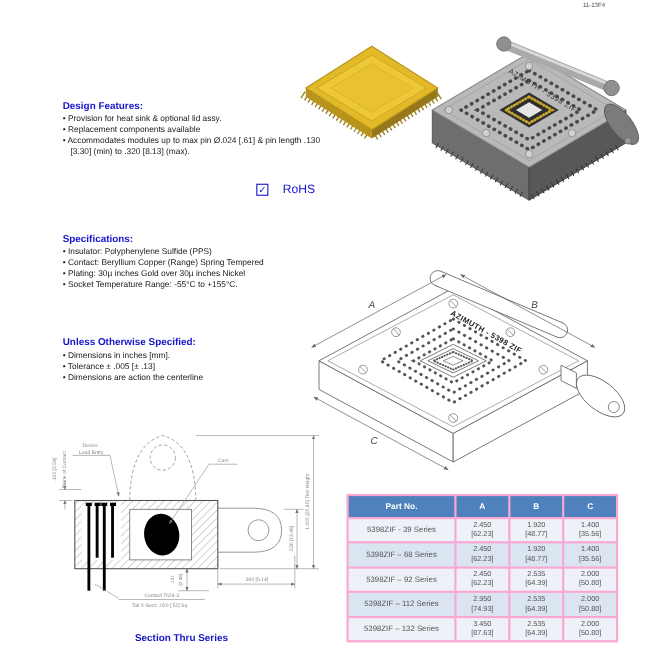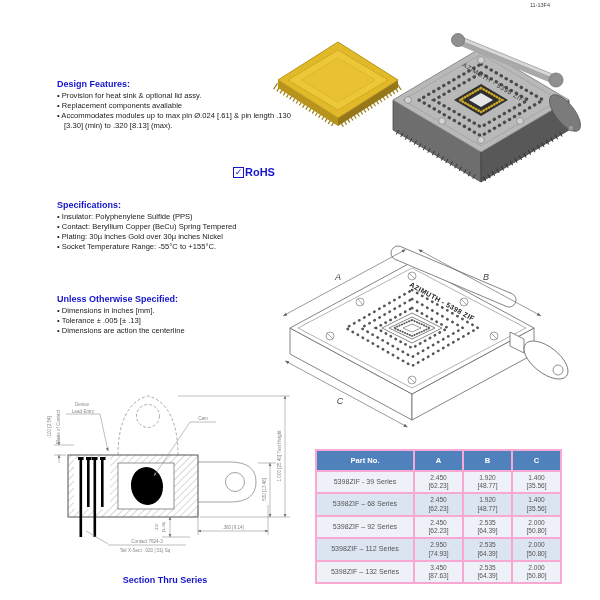--- a/index.html
+++ b/index.html
@@ -1,31 +1,31 @@
 <!DOCTYPE html>
 <html><head>
 <meta charset="utf-8">
 <style>
   html,body{margin:0;padding:0;background:#fff;}
   #page{position:relative;width:600px;height:600px;background:#fff;overflow:hidden;
         font-family:"Liberation Sans","DejaVu Sans",sans-serif;color:#222;}
   .abs{position:absolute;}
   .doc-code{left:470px;top:2px;width:80px;text-align:right;font-size:5.5px;color:#444;}
   .blk{width:235px;}
-  .blk h3{margin:4px 0 2px 0;font-size:9px;font-weight:bold;color:#1414cc;}
+  .blk h3{margin:16px 0 2px 0;font-size:9px;font-weight:bold;color:#1414cc;}
   .blk ul{margin:0;padding:0;list-style:none;}
   .blk li{font-size:7.6px;line-height:1.32;color:#1a1a1a;padding-left:7px;text-indent:-7px;}
   .blk li::before{content:"• ";}
   #design{left:57px;top:75px;}
   #specs{left:57px;top:196px;}
   #tol{left:57px;top:290px;}
   #rohs{left:233px;top:166px;display:flex;align-items:center;gap:1px;}
   #rohs .box{width:9px;height:9px;border:1.6px solid #1414cc;color:#1414cc;font-size:9px;
              line-height:9px;text-align:center;font-weight:bold;}
-  #rohs .lbl{font-size:11px;font-weight:bold;color:#1414cc;letter-spacing:0px;}
+  #rohs .lbl{font-size:11px;font-weight:normal;color:#1414cc;letter-spacing:0px;padding-left:12px;}
   #render{left:266px;top:20px;}
   #iso{left:262px;top:240px;}
   #section{left:30px;top:383px;}
   #section-caption{left:60px;top:575px;width:210px;text-align:center;
                    font-size:9px;font-weight:bold;color:#1414cc;}
   #dims-table{left:315px;top:449px;}
   table.dims{border-collapse:separate;border-spacing:2px;background:#f9a8d4;}
   table.dims th{background:#4f81bd;color:#fff;font-size:7.6px;font-weight:bold;padding:5px 2px;}
   table.dims td{font-size:6.6px;color:#555;text-align:center;padding:2px 1px;line-height:1.25;}
   table.dims tr.odd td{background:#eef1f7;}
@@ -99,21 +99,21 @@
       <li>Provision for heat sink &amp; optional lid assy.</li>
       <li>Replacement components available</li>
       <li>Accommodates modules up to max pin Ø.024 [.61] &amp; pin length .130 [3.30] (min) to .320 [8.13] (max).</li>
     </ul>
   </div>
 
   <div class="abs blk" id="specs">
     <h3>Specifications:</h3>
     <ul>
       <li>Insulator: Polyphenylene Sulfide (PPS)</li>
-      <li>Contact: Beryllium Copper (BeCu) Spring Tempered</li>
+      <li>Contact: Beryllium Copper (Range) Spring Tempered</li>
       <li>Plating: 30µ inches Gold over 30µ inches Nickel</li>
       <li>Socket Temperature Range: -55°C to +155°C.</li>
     </ul>
   </div>
 
   <div class="abs blk" id="tol">
     <h3>Unless Otherwise Specified:</h3>
     <ul>
       <li>Dimensions in inches [mm].</li>
       <li>Tolerance ± .005 [± .13]</li>

